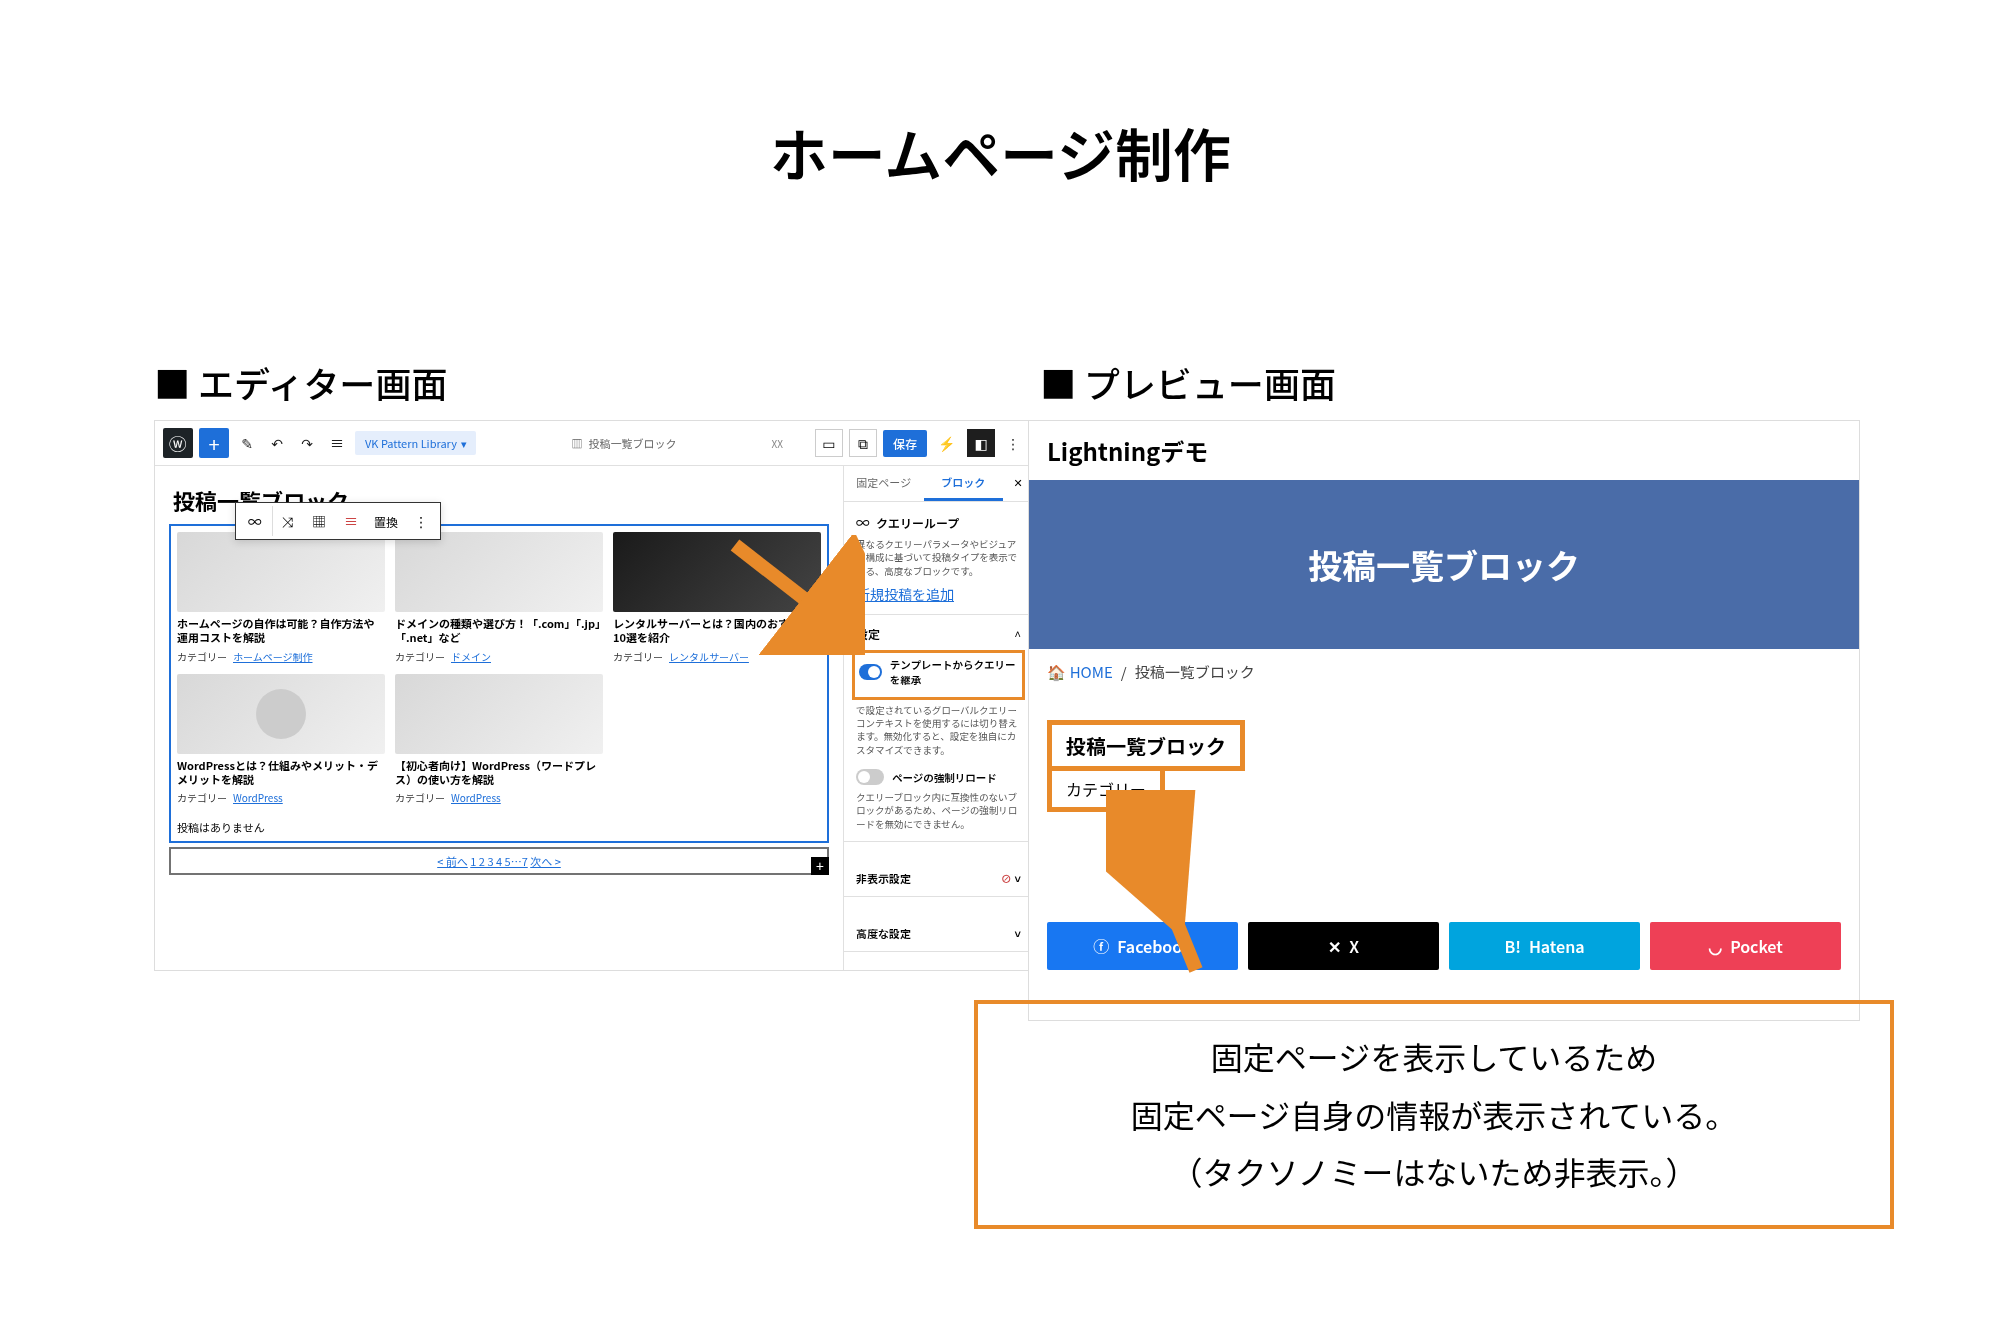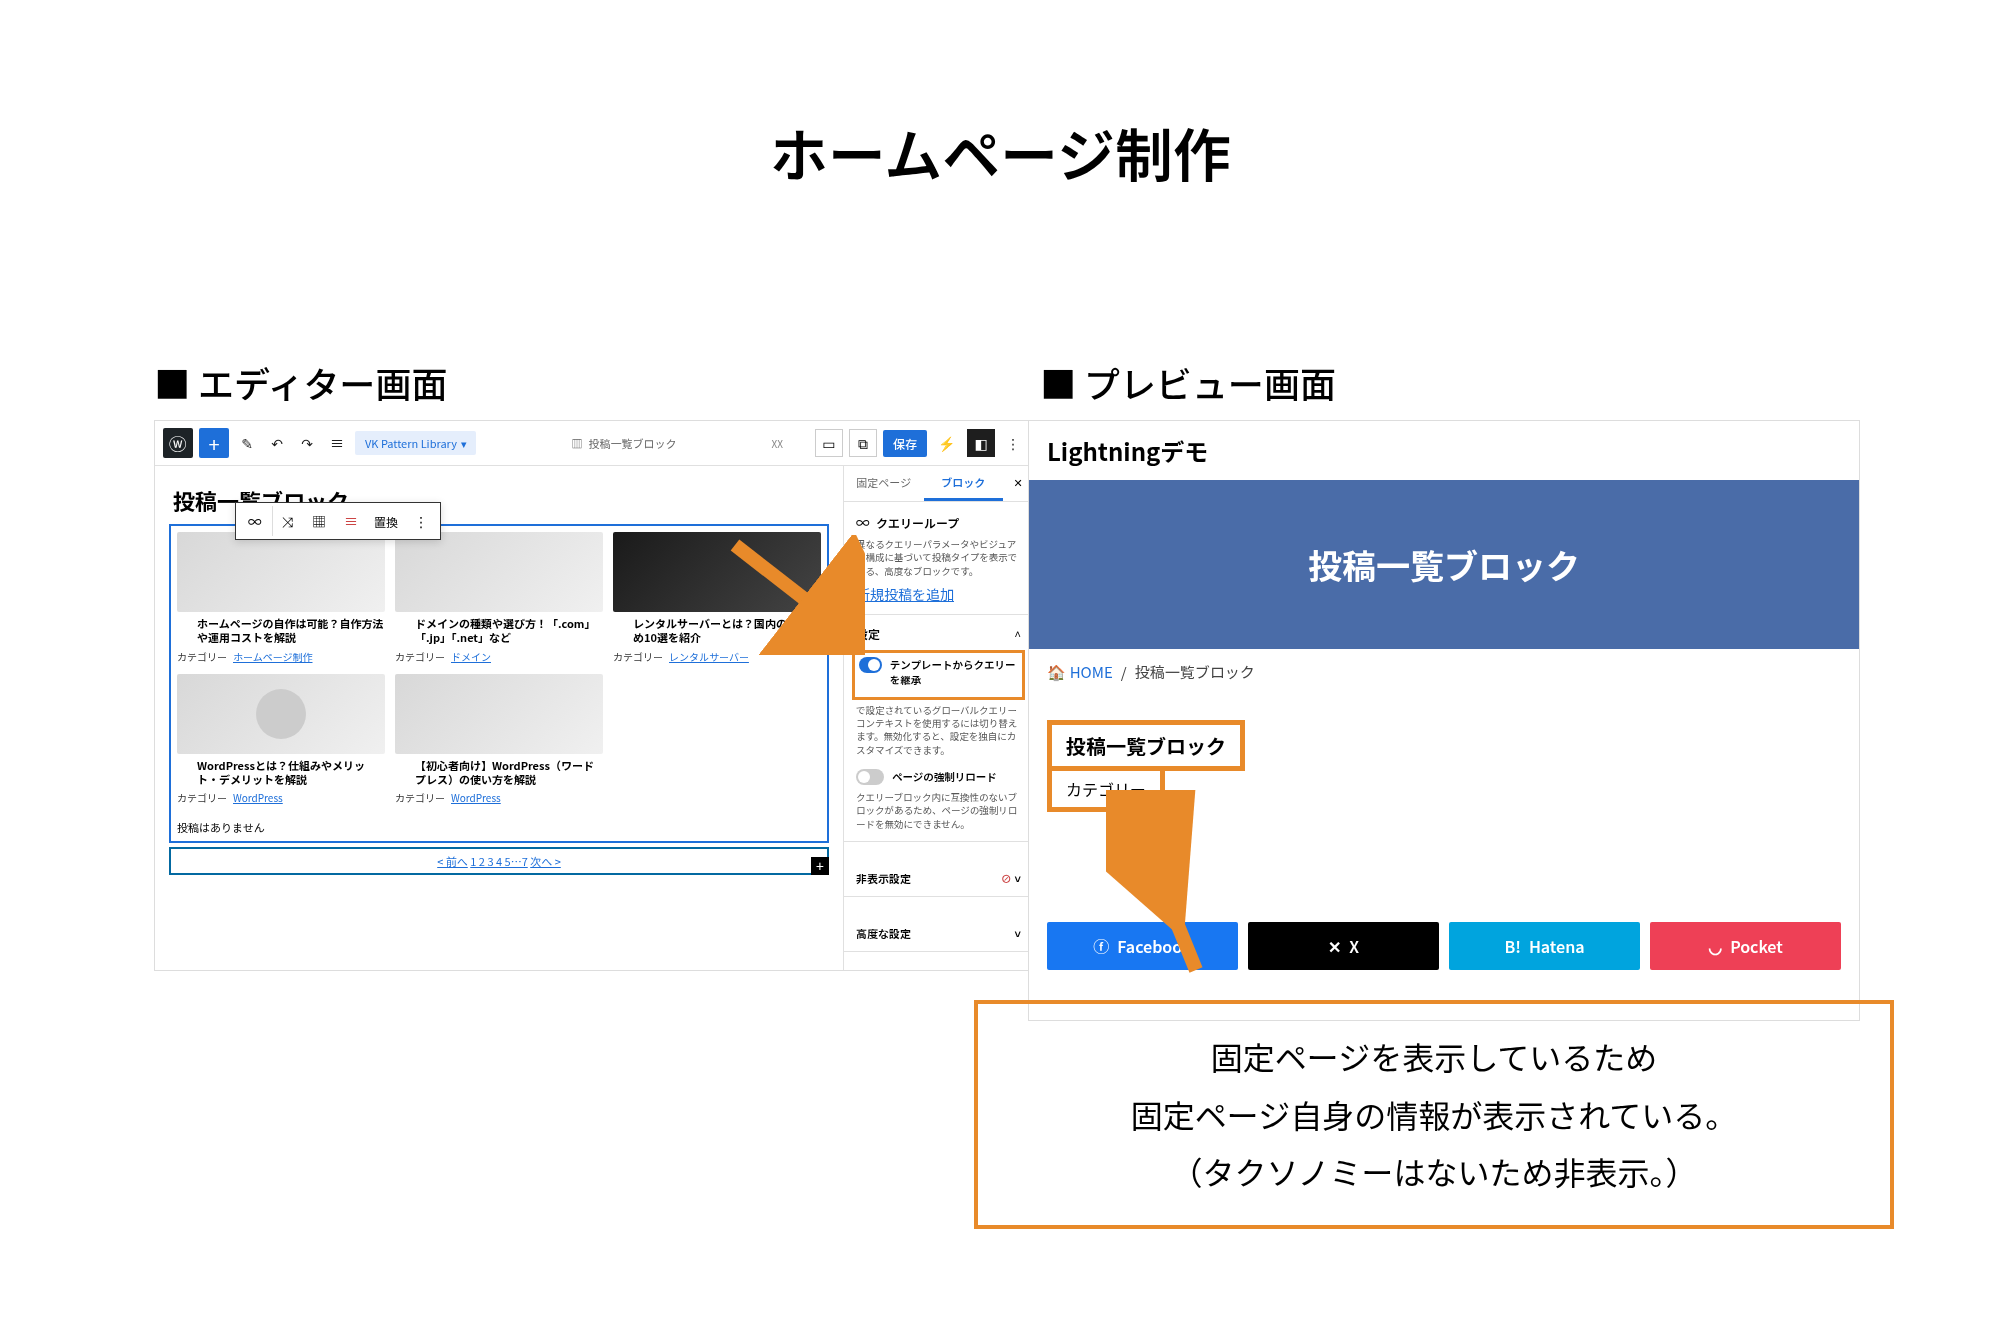--- a/index.html
+++ b/index.html
@@ -25,46 +25,46 @@
   .canvas { flex: 1; padding: 18px 14px; overflow: hidden; position: relative; }
   .canvas-title { font-size: 22px; font-weight: 700; margin-bottom: 8px; margin-left: 4px; }
   .block-toolbar { position: absolute; top: 36px; left: 80px; background: #fff; border: 1px solid #333; display: flex; height: 38px; align-items: center; padding: 0 4px; gap: 2px; box-shadow: 0 2px 8px rgba(0,0,0,0.15); z-index: 5; }
   .bt-item { width: 30px; height: 30px; display: flex; align-items: center; justify-content: center; font-size: 14px; }
   .bt-replace { padding: 0 6px; font-size: 12px; }
   .grid3 { display: grid; grid-template-columns: repeat(3, 1fr); gap: 10px; border: 2px solid #1e6fd9; padding: 6px; position: relative; }
   .card { }
   .card-img { height: 80px; background: linear-gradient(135deg, #d8d8d8, #f0f0f0); border-radius: 2px; position: relative; overflow: hidden; }
   .card-img.dark { background: linear-gradient(135deg, #1a1a1a, #444); }
   .card-img.circle::after { content:''; position:absolute; width:50px; height:50px; border-radius:50%; background:#ccc; top:15px; left:50%; transform:translateX(-50%); }
-  .card-title { font-size: 11px; font-weight: 700; margin-top: 4px; line-height: 1.3; margin-left: 20px; }
+  .card-title { font-size: 11px; font-weight: 700; margin-top: 4px; line-height: 1.3; }
   .card-cat { font-size: 10px; margin-top: 4px; }
   .card-cat .lbl { color: #333; }
   .card-cat .lnk { color: #1e6fd9; margin-left: 6px; text-decoration: underline; }
   .no-posts { font-size: 11px; grid-column: 1 / -1; margin-top: 4px; }
-  .pager-row { border: 2px solid #0369a1; margin-top: 4px; text-align: center; padding: 4px 12px; font-size: 11px; position: relative; }
+  .pager-row { border: 2px solid #737373; margin-top: 4px; text-align: center; padding: 4px 12px; font-size: 11px; position: relative; }
   .pager-row .pag { color: #1e6fd9; text-decoration: underline; }
   .pager-add { position: absolute; right: -2px; bottom: -2px; width: 18px; height: 18px; background: #000; color: #fff; font-size: 14px; display: flex; align-items: center; justify-content: center; }
 
   .sidebar { width: 190px; border-left: 1px solid #e0e0e0; font-size: 11px; }
   .sb-tabs { display: flex; border-bottom: 1px solid #e0e0e0; }
   .sb-tab { flex: 1; text-align: center; padding: 8px 0; color: #666; }
   .sb-tab.active { color: #1e6fd9; border-bottom: 3px solid #1e6fd9; font-weight: 600; }
   .sb-close { width: 30px; text-align: center; padding: 8px 0; }
   .sb-sec { padding: 10px 12px; border-bottom: 1px solid #e0e0e0; }
   .sb-head { display: flex; align-items: center; gap: 6px; margin-bottom: 6px; }
   .sb-head-ico { font-size: 14px; }
   .sb-head-t { font-size: 12px; font-weight: 600; }
   .sb-desc { font-size: 9.5px; color: #555; line-height: 1.4; }
   .sb-link { color: #1e6fd9; text-decoration: underline; font-size: 14px; display: inline-block; margin-top: 6px; }
   .sb-row-titled { display: flex; justify-content: space-between; align-items: center; }
   .toggle { width: 28px; height: 16px; border-radius: 8px; background: #ccc; position: relative; }
   .toggle::after { content:''; position:absolute; width:12px; height:12px; border-radius:50%; background:#fff; top:2px; left:2px; }
   .toggle.on { background: #1e6fd9; }
   .toggle.on::after { left: auto; right: 2px; }
-  .tog-row { display: flex; align-items: flex-start; gap: 8px; margin-bottom: 6px; }
+  .tog-row { display: flex; align-items: center; gap: 8px; margin-bottom: 6px; }
   .tog-label { font-size: 10.5px; font-weight: 600; }
   .highlight-row { border: 3px solid #e88a2a; padding: 4px; margin: -4px; }
   .sb-coll { display:flex; justify-content:space-between; align-items:center; font-size:11px; font-weight:600;margin-top:18px; }
 
   
   .preview { position: absolute; top: 420px; left: 1028px; width: 832px; border: 1px solid #ddd; background: #fff; }
   .pv-site { font-size: 24px; font-weight: 700; padding: 12px 18px; }
   .pv-hero { background: #4a6ca8; color: #fff; text-align: center; padding: 60px 0; }
   .pv-hero-t { font-size: 34px; font-weight: 700; }
   .pv-crumbs { padding: 12px 18px; font-size: 15px; color: #444; display: flex; align-items: center; gap: 8px; }

